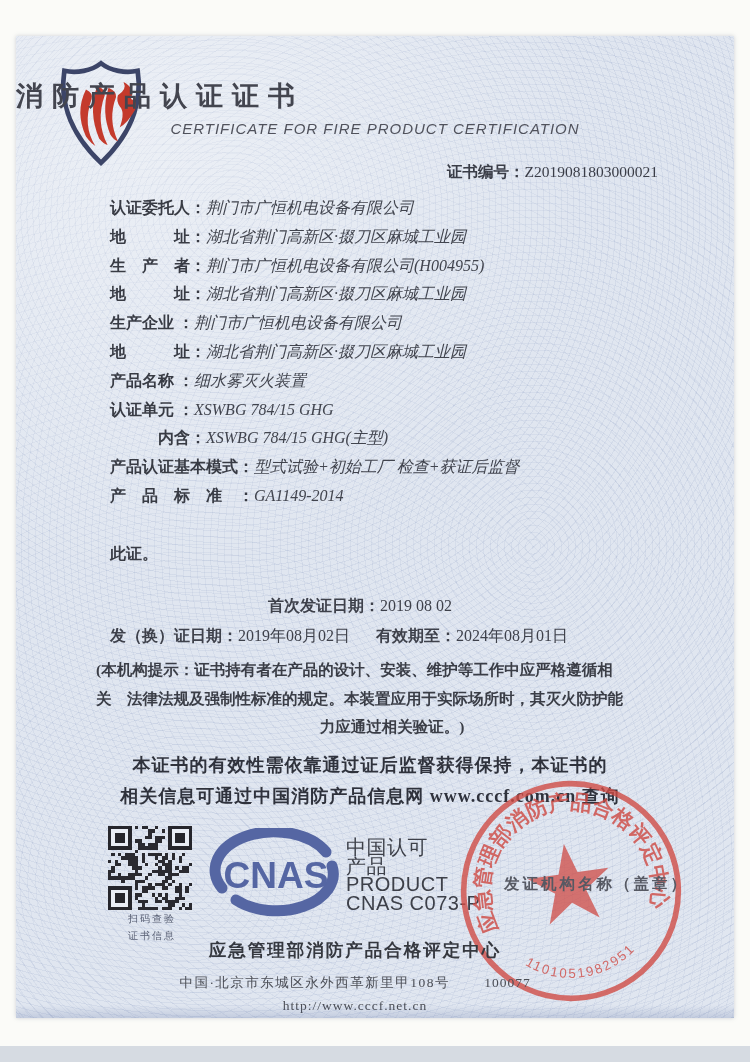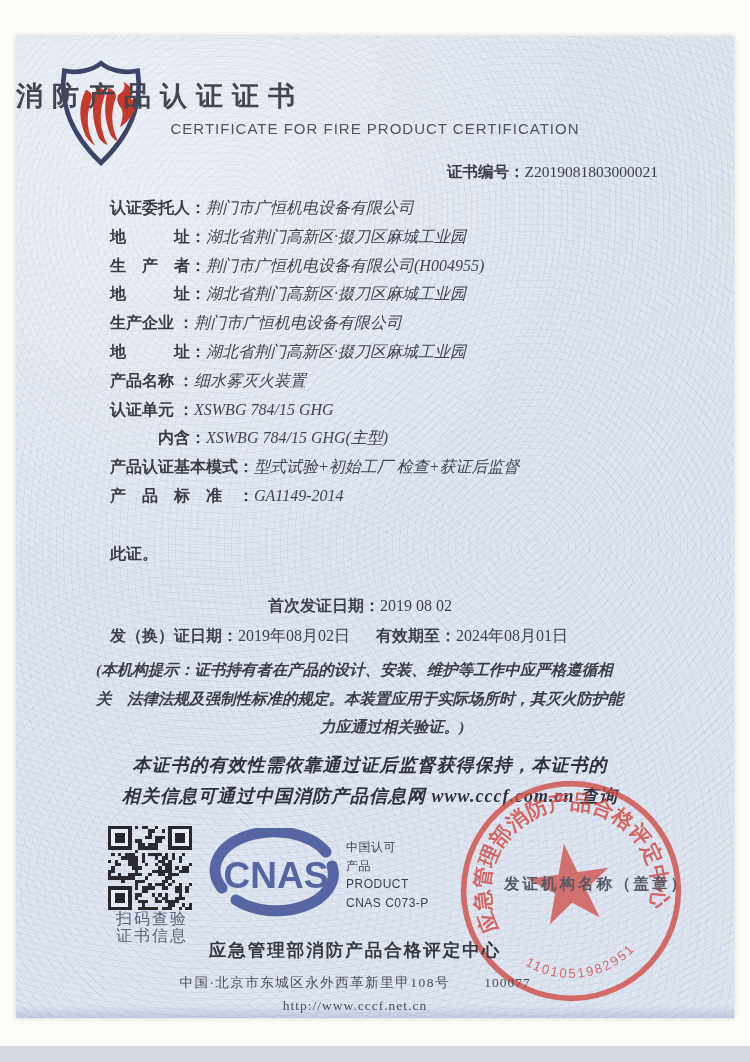--- a/index.html
+++ b/index.html
@@ -20,44 +20,44 @@
       repeating-radial-gradient(circle at 24% 86%, rgba(104,126,176,.08) 0 1px, rgba(0,0,0,0) 1px 8px);
     box-shadow:0 0 4px rgba(120,130,150,.35);
   }
   .paper::after{content:"";position:absolute;left:0;right:0;bottom:0;height:13px;
     background:linear-gradient(rgba(90,110,160,0), rgba(90,110,160,.22));}
   .abs{position:absolute;}
   .shield{left:38px;top:20px;width:94px;height:116px;}
   .title{left:0;right:0;top:42px;text-align:left;font-size:27px;font-weight:600;
     letter-spacing:9px;color:#43454f;}
   .subtitle{left:0;right:0;top:84px;text-align:center;font-size:15px;letter-spacing:1px;
-    color:#50525c;font-family:"Liberation Sans","DejaVu Sans",sans-serif;}
+    color:#50525c;font-family:"Liberation Sans","DejaVu Sans",sans-serif;font-style:italic;}
   .certno{right:76px;top:126px;font-size:15.5px;color:#3a3d47;}
   .certno .lab{font-weight:700;}
   .fields{left:94px;top:158px;right:40px;font-size:16px;}
   .frow{line-height:28.8px;white-space:nowrap;}
   .frow .lab{font-weight:700;color:#383b44;}
   .frow .val{color:#41444e;font-style:italic;}
   .rulewrap{left:94px;top:504px;right:60px;font-size:16px;line-height:27.5px;
     font-weight:700;color:#383b44;}
   .firstissue{left:0;right:30px;top:560px;text-align:center;font-size:16px;}
   .firstissue .lab{font-weight:700;}
   .issuerow{left:94px;top:590px;font-size:16px;white-space:nowrap;}
   .issuerow .lab{font-weight:700;}
   .gap{display:inline-block;width:26px;}
   .notice{left:80px;right:46px;top:620px;font-size:15.5px;line-height:28.5px;
-    font-weight:700;color:#3a3d46;font-style:italic;}
+    font-weight:700;color:#3a3d46;}
   .notice .c{text-align:center;}
   .statement{left:0;right:10px;top:714px;text-align:center;font-size:18px;line-height:31px;
-    font-weight:700;color:#2f323c;letter-spacing:1px;font-style:italic;}
+    font-weight:700;color:#2f323c;letter-spacing:1px;}
   .qrbox{left:92px;top:790px;width:84px;height:84px;}
-  .qrcap{left:88px;top:874px;width:96px;text-align:center;font-size:16px;line-height:17px;
+  .qrcap{left:88px;top:874px;width:96px;text-align:center;font-size:10px;line-height:17px;
     color:#5a6175;letter-spacing:2px;}
   .cnaslogo{left:190px;top:792px;width:140px;height:94px;}
-  .cnastext{left:330px;top:802px;font-size:12px;line-height:18.5px;color:#3d4049;
+  .cnastext{left:330px;top:802px;font-size:20px;line-height:18.5px;color:#3d4049;
     font-family:"Liberation Sans","DejaVu Sans",sans-serif;letter-spacing:.5px;}
   .sealwrap{left:440px;top:740px;width:230px;height:230px;transform:rotate(-8deg);opacity:.88;}
   .overlay{left:452px;top:838px;font-size:15.5px;letter-spacing:3px;color:#565963;
     font-weight:600;z-index:5;padding-left:36px;}
   .forg{left:0;right:40px;top:902px;text-align:center;font-size:17.5px;font-weight:700;
     letter-spacing:2px;color:#35383f;}
   .faddr{left:0;right:40px;top:938px;text-align:center;font-size:13.5px;letter-spacing:1.5px;
     color:#4a4d55;}
   .faddr .post{display:inline-block;margin-left:34px;letter-spacing:1px;}
   .furl{left:0;right:40px;top:962px;text-align:center;font-size:13.5px;letter-spacing:1px;

